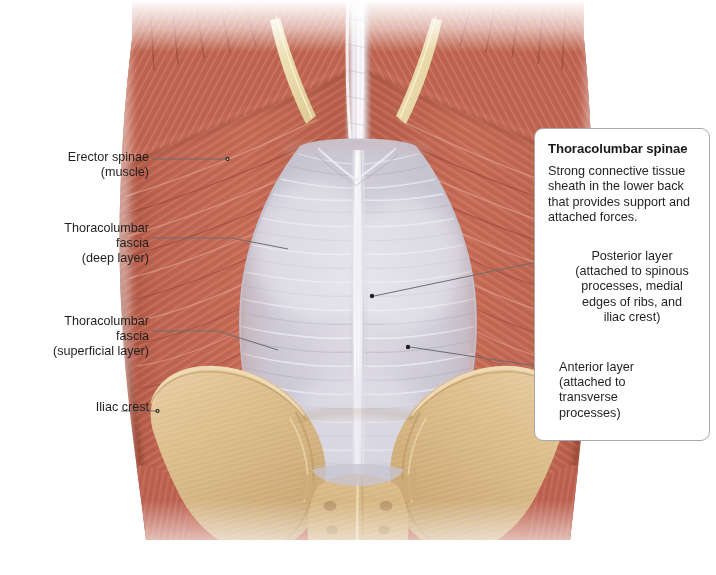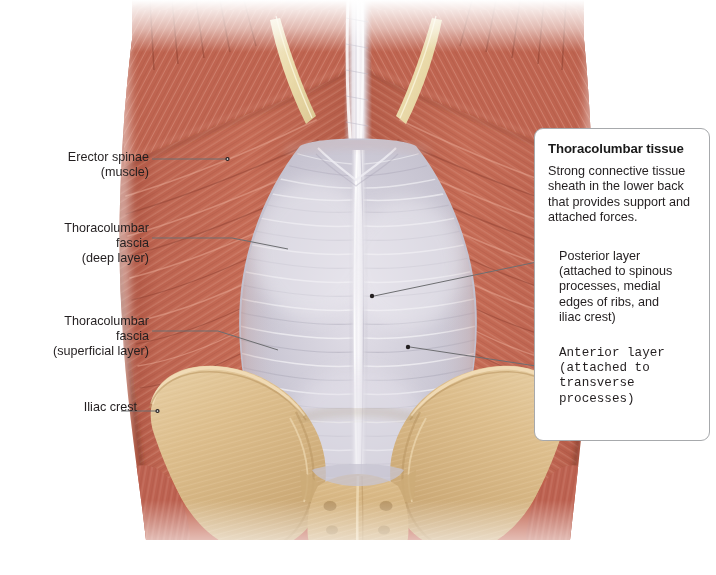--- a/index.html
+++ b/index.html
@@ -35,21 +35,21 @@
     font-size: 12.6px;
     line-height: 15.2px;
     color: #231f20;
     white-space: pre-line;
   }
   .label.right-align { text-align: right; }
 
   #lbl-erector      { left: 14px;  top: 150px; width: 135px; }
   #lbl-deep         { left: 6px;   top: 221px; width: 143px; }
   #lbl-superficial  { left: 0px;   top: 314px; width: 149px; }
-  #lbl-iliac        { left: 12px;  top: 400px; width: 125px; }
+  #lbl-iliac        { left: 24px;  top: 400px; width: 125px; }
 
   
   #info-panel {
     position: absolute;
     left: 534px; top: 128px;
     width: 176px; height: 313px;
     border: 1px solid #a7a9ac;
     border-radius: 9px;
     background: #ffffff;
     padding: 12px 12px 10px 13px;
@@ -70,22 +70,22 @@
   }
   .panel-callout {
     position: absolute;
     left: 559px;
     width: 146px;
     font-size: 12.6px;
     line-height: 15.2px;
     color: #231f20;
     white-space: pre-line;
   }
-  #callout-posterior { top: 249px; }
-  #callout-anterior  { top: 346px; font-family: Liberation Mono, monospace; }
+  #callout-posterior { top: 249px; text-align: center; }
+  #callout-anterior  { top: 360px; }
 </style>
 </head>
 <body>
 
 <div id="stage">
 
   <svg class="figure" viewBox="0 0 716 575" xmlns="http://www.w3.org/2000/svg">
     <defs>
 
       <linearGradient id="fadeTop" x1="0" y1="0" x2="0" y2="1">
@@ -584,21 +584,21 @@
 fascia
 (deep layer)</div>
 
   <div class="label right-align" id="lbl-superficial">Thoracolumbar
 fascia
 (superficial layer)</div>
 
   <div class="label right-align" id="lbl-iliac">Iliac crest</div>
 
   <div id="info-panel">
-    <p id="panel-title">Thoracolumbar tissue</p>
+    <p id="panel-title">Thoracolumbar spinae</p>
     <p id="panel-body">Strong connective tissue sheath in the lower back that provides support and attached forces.</p>
   </div>
 
   <div class="panel-callout" id="callout-posterior">Posterior layer
 (attached to spinous
 processes, medial
 edges of ribs, and
 iliac crest)</div>
 
   <div class="panel-callout" id="callout-anterior">Anterior layer

